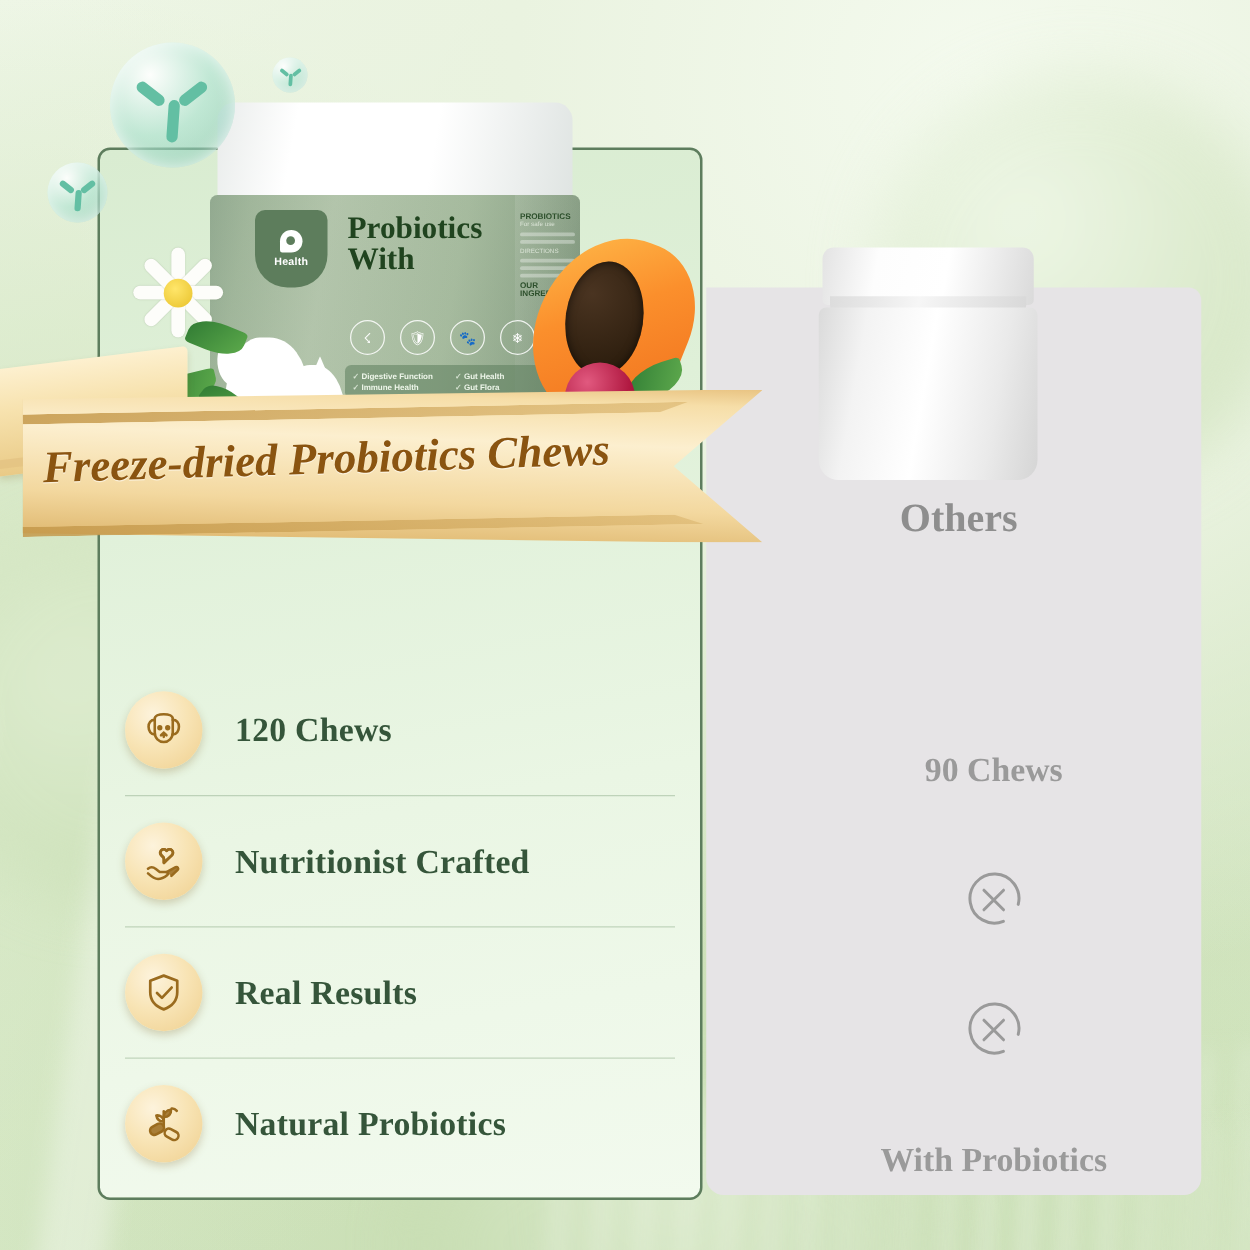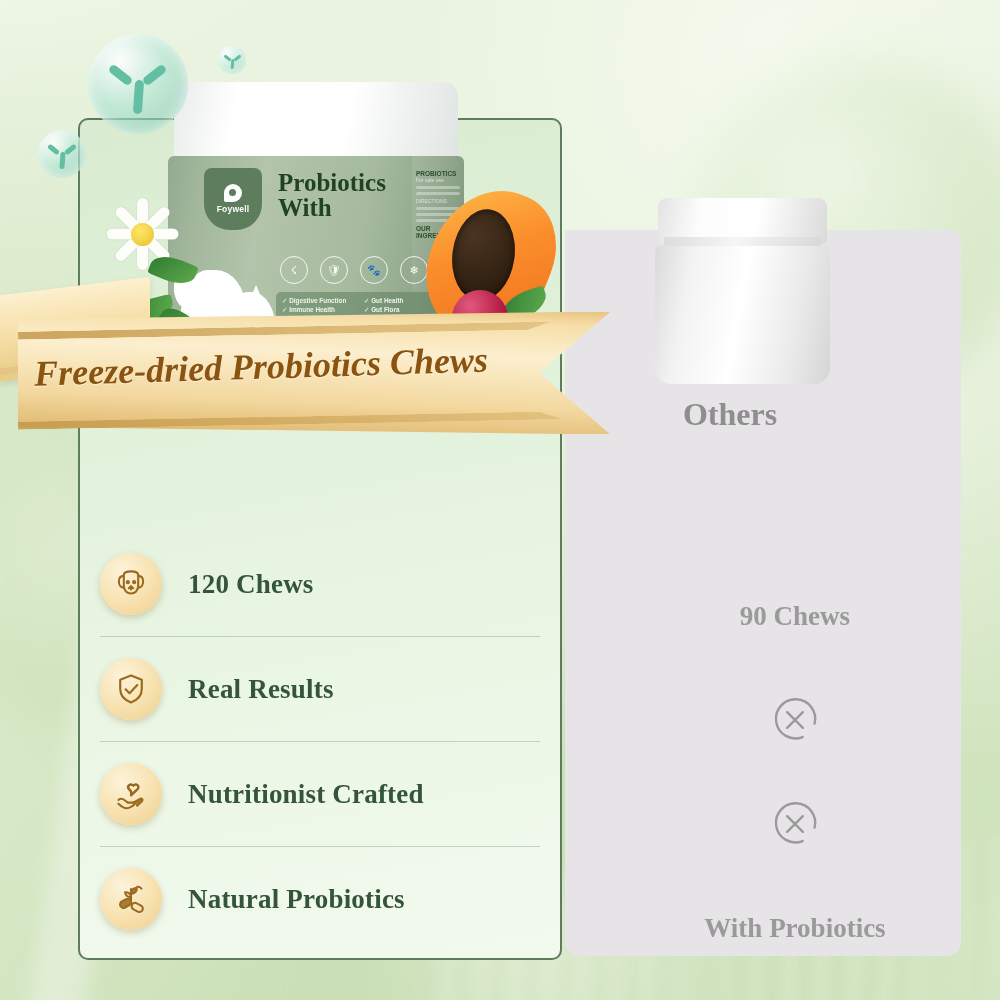--- a/index.html
+++ b/index.html
@@ -160,21 +160,21 @@
   .flabel{font-family:"Liberation Serif",serif;font-weight:700;font-size:27px;color:#35553a;letter-spacing:.2px;text-align:center;}
 
   
   .otherjar{position:absolute;left:655px;top:198px;width:175px;height:186px;}
   .oj-lid{position:absolute;left:3px;top:0;width:169px;height:46px;border-radius:9px 9px 4px 4px;
     background:linear-gradient(100deg,#e3e3e3 0%,#fdfdfd 26%,#ffffff 58%,#dadada 100%);}
   .oj-lid:after{content:"";position:absolute;left:6px;right:6px;bottom:-7px;height:14px;border-radius:0 0 7px 7px;
     background:linear-gradient(100deg,#dcdcdc,#f6f6f6 45%,#d8d8d8);}
   .oj-body{position:absolute;left:0;top:48px;width:175px;height:138px;border-radius:6px 6px 16px 16px;
     background:linear-gradient(100deg,#dadada 0%,#f3f3f3 20%,#ffffff 48%,#eaeaea 78%,#d5d5d5 100%);}
-  .oj-title{position:absolute;left:532px;top:396px;width:396px;text-align:center;
+  .oj-title{position:absolute;left:569px;top:396px;width:396px;text-align:center;
     font-family:"Liberation Serif",serif;font-weight:700;font-size:32px;color:#8e8e8e;}
   .ocol{position:absolute;left:565px;top:564px;width:460px;}
   .orow{height:104px;display:flex;align-items:center;justify-content:center;}
   .otext{font-family:"Liberation Serif",serif;font-weight:700;font-size:27px;color:#9a9a9a;}
   .xmark{width:56px;height:56px;}
 </style>
 </head>
 <body>
 
 <div id="stage">
@@ -200,21 +200,21 @@
         <b>PROBIOTICS</b>
         <span>For safe use</span>
         <div class="back-line"></div><div class="back-line"></div>
         <span>DIRECTIONS</span>
         <div class="back-line"></div><div class="back-line"></div><div class="back-line"></div>
         <b>OUR INGREDIENTS</b>
       </div>
 
       <div class="logo-badge">
         <span class="logo-mark"></span>
-        <span class="logo-text">Foywell</span>
+        <span class="logo-text">Health</span>
       </div>
 
       <div class="prod-title">
         <div>Probiotics</div>
         <div>With</div>
       </div>
 
       <div class="icon-row">
         <span class="ic">☇</span>
         <span class="ic">🛡</span>
@@ -312,38 +312,38 @@
           <circle cx="16.5" cy="18" r="1.2" fill="#9a6b1e"></circle>
           <circle cx="23.5" cy="18" r="1.2" fill="#9a6b1e"></circle>
           <path d="M20 22.5l-2.4 2.2M20 22.5l2.4 2.2M20 22.5v3.6"></path>
         </svg>
       </span>
       <span class="flabel">120 Chews</span>
     </div>
 
     <div class="frow">
       <span class="badge">
-        <svg viewBox="0 0 40 40" fill="none" stroke="#9a6b1e" stroke-width="2.4" stroke-linecap="round" stroke-linejoin="round">
-          <path d="M20 5l12 4.6v10.2c0 7.4-5 12.6-12 15.2-7-2.6-12-7.8-12-15.2V9.6z"></path>
-          <path d="M14 20.4l4.4 4.4L27 15.6"></path>
-        </svg>
-      </span>
-      <span class="flabel">Real Results</span>
-    </div>
-
-    <div class="frow">
-      <span class="badge">
         <svg viewBox="0 0 40 40" fill="none" stroke="#9a6b1e" stroke-width="2.3" stroke-linecap="round" stroke-linejoin="round">
           <path d="M20 16.6l-1.7-1.8a3 3 0 114.2-4.2l.2.2.2-.2a3 3 0 114.2 4.2L20 21z" fill="#9a6b1e" fill-opacity=".0"></path>
           <path d="M20.2 17.4l-2.6-2.7a3.1 3.1 0 114.4-4.4l.4.4.4-.4a3.1 3.1 0 114.4 4.4l-7 7z"></path>
           <path d="M6 26.6c2.4-2 5.1-1.2 7 .3l3.4 2.7h5.8c1.4 0 2.1 1.7 1 2.6-2 1.6-5.2 3.6-8.3 3.6-3.4 0-6.3-2.6-8.9-5"></path>
           <path d="M22.4 29.6l8.2-4.3c1.5-.8 3 1.2 1.8 2.4l-5.6 5.3" fill="#9a6b1e" fill-opacity=".85"></path>
         </svg>
       </span>
       <span class="flabel">Nutritionist Crafted</span>
+    </div>
+
+    <div class="frow">
+      <span class="badge">
+        <svg viewBox="0 0 40 40" fill="none" stroke="#9a6b1e" stroke-width="2.4" stroke-linecap="round" stroke-linejoin="round">
+          <path d="M20 5l12 4.6v10.2c0 7.4-5 12.6-12 15.2-7-2.6-12-7.8-12-15.2V9.6z"></path>
+          <path d="M14 20.4l4.4 4.4L27 15.6"></path>
+        </svg>
+      </span>
+      <span class="flabel">Real Results</span>
     </div>
 
     <div class="frow">
       <span class="badge">
         <svg viewBox="0 0 40 40" fill="none" stroke="#9a6b1e" stroke-width="2.3" stroke-linecap="round" stroke-linejoin="round">
           <path d="M20 22V9"></path>
           <path d="M20 14c0-3.4 2.6-6 6.4-6.4.4 3.8-2.2 6.6-6.4 6.4z" fill="#9a6b1e" fill-opacity=".85"></path>
           <path d="M20 18c-3.4 0-6-2-6.6-5.4 3.6-.4 6.4 1.8 6.6 5.4z"></path>
           <path d="M27 6.5c1.8-.2 3.4.6 4.6 2"></path>
           <rect x="6.5" y="24.5" width="13" height="7.6" rx="3.8" transform="rotate(-28 6.5 24.5)" fill="#9a6b1e" fill-opacity=".85"></rect>

